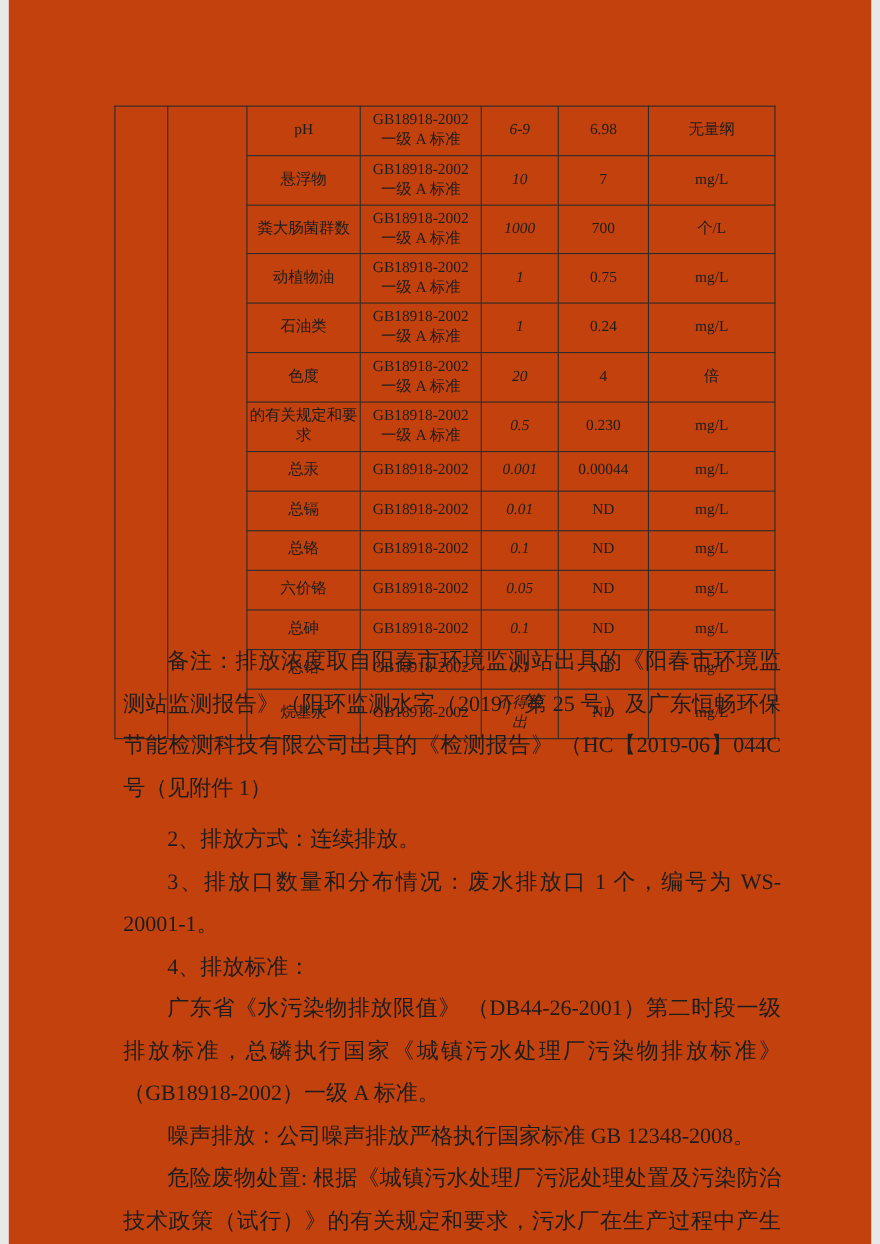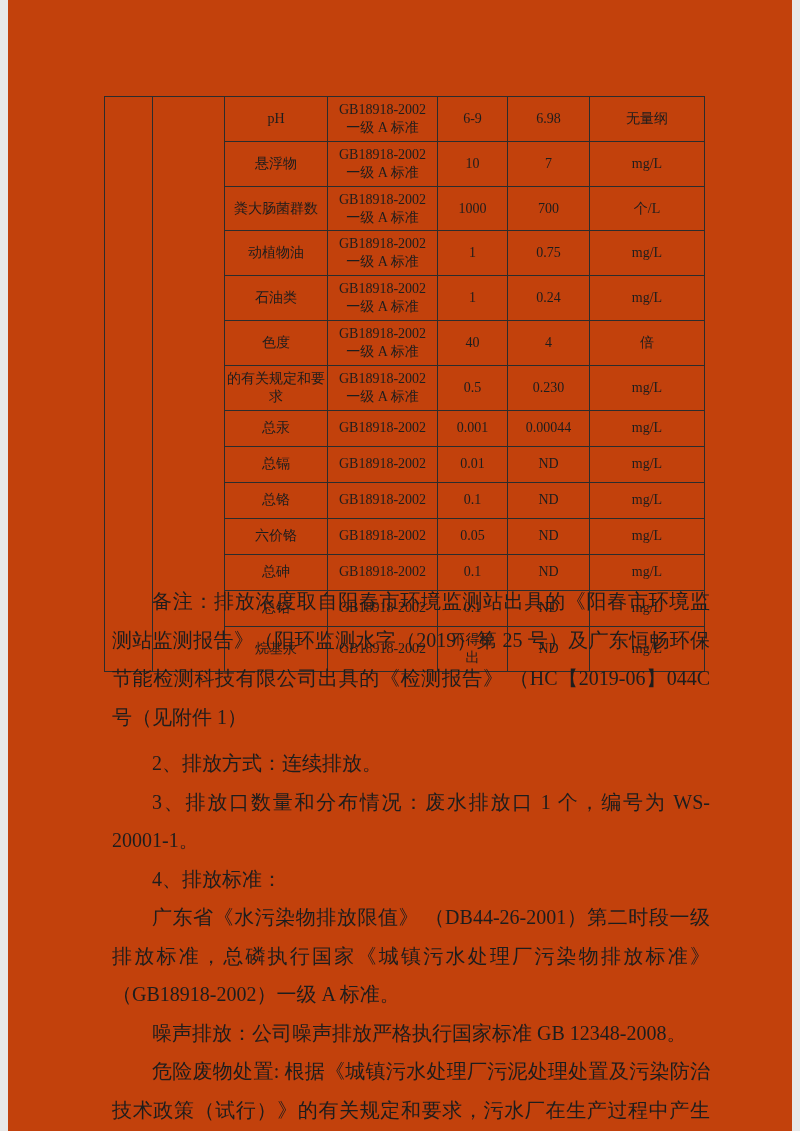--- a/index.html
+++ b/index.html
@@ -26,21 +26,21 @@
   table.monitoring td {
     border: 1.6px solid #2c2c2c;
     text-align: center;
     vertical-align: middle;
     font-size: 14px;
     line-height: 1.28;
     padding: 4px 2px;
     height: 27px;
     word-break: break-word;
   }
-  table.monitoring td.cell-limit { padding-left: 8px; padding-right: 8px; }
+  table.monitoring td.cell-limit { padding-left: 8px; padding-right: 8px; font-style: italic; }
   table.monitoring td .std-line { display: block; }
 
   
   .bodytext {
     position: absolute;
     left: 104px;
     top: 582px;
     width: 598px;
     font-size: 20px;
     line-height: 38.5px;
@@ -116,21 +116,21 @@
           <td class="cell-limit">1</td>
           <td>0.24</td>
           <td>mg/L</td>
         </tr>
         <tr>
           <td>色度</td>
           <td>
             <span class="std-line">GB18918-2002</span>
             <span class="std-line">一级 A 标准</span>
           </td>
-          <td class="cell-limit">40</td>
+          <td class="cell-limit">20</td>
           <td>4</td>
           <td>倍</td>
         </tr>
         <tr>
           <td>的有关规定和要求</td>
           <td>
             <span class="std-line">GB18918-2002</span>
             <span class="std-line">一级 A 标准</span>
           </td>
           <td class="cell-limit">0.5</td>

